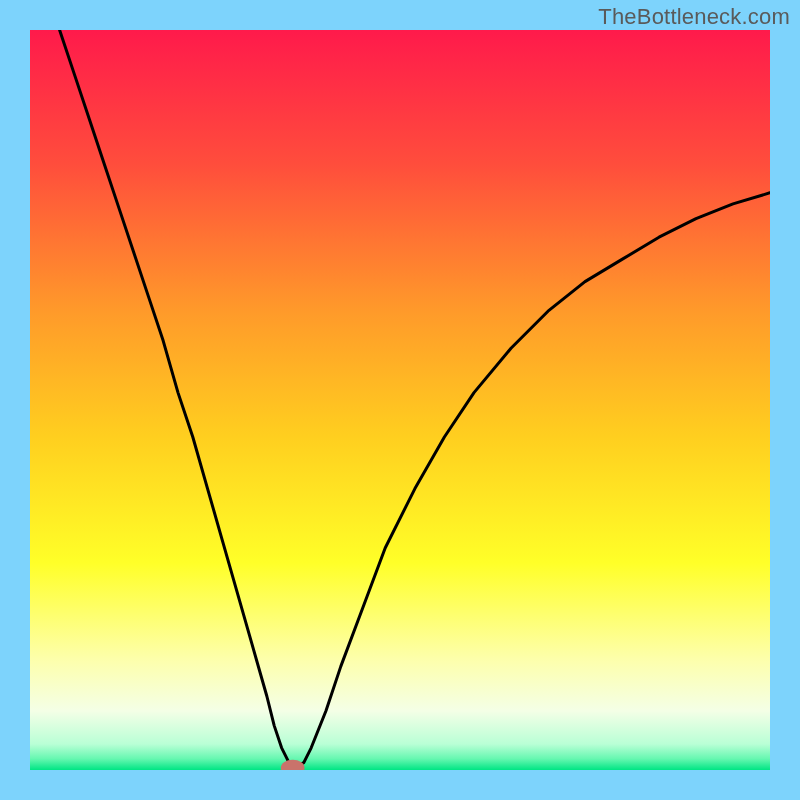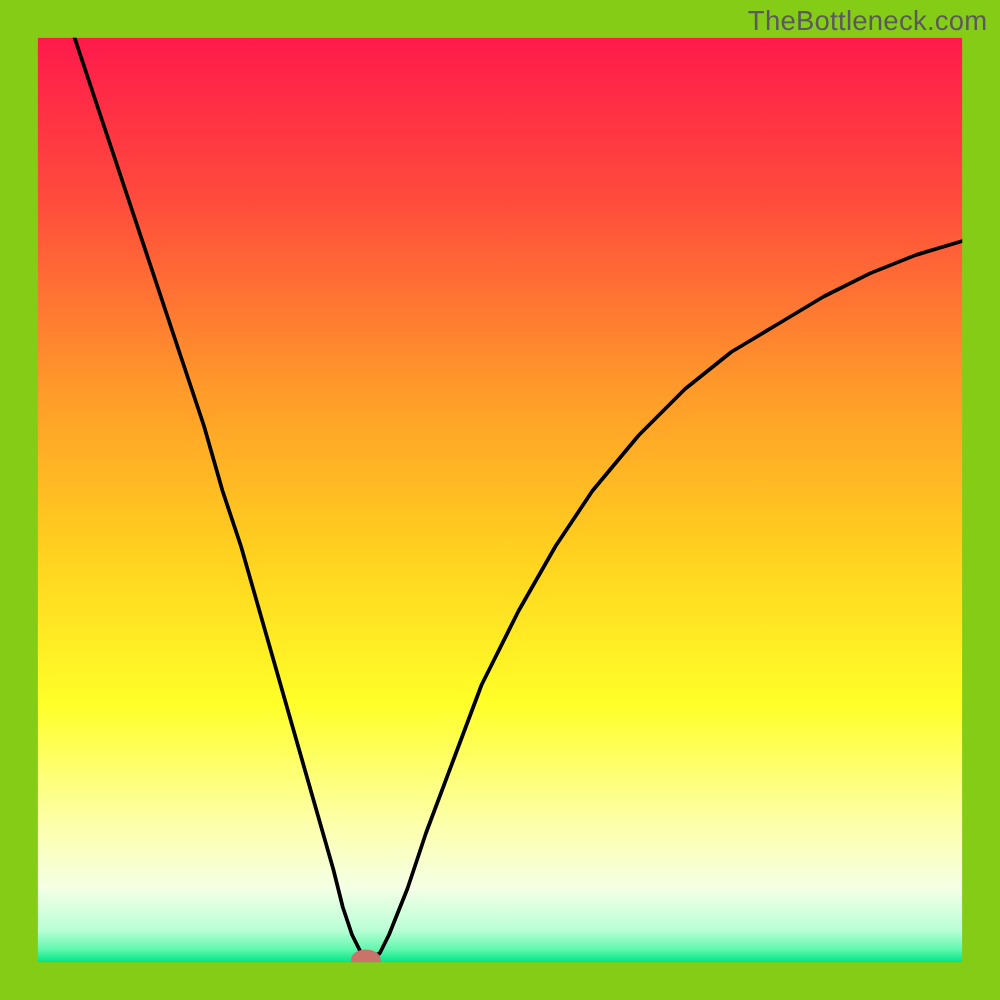--- a/index.html
+++ b/index.html
@@ -7,21 +7,21 @@
     padding: 0;
     width: 800px;
     height: 800px;
     background: #000;
     overflow: hidden;
     font-family: Arial, Helvetica, sans-serif;
   }
   .frame {
     position: absolute;
     inset: 0;
-    background: #84cc16;
+    background: #7dd3fc;
   }
   .plot {
     position: absolute;
     left: 30px;
     top: 30px;
     width: 740px;
     height: 740px;
     overflow: hidden;
   }
   .watermark {

